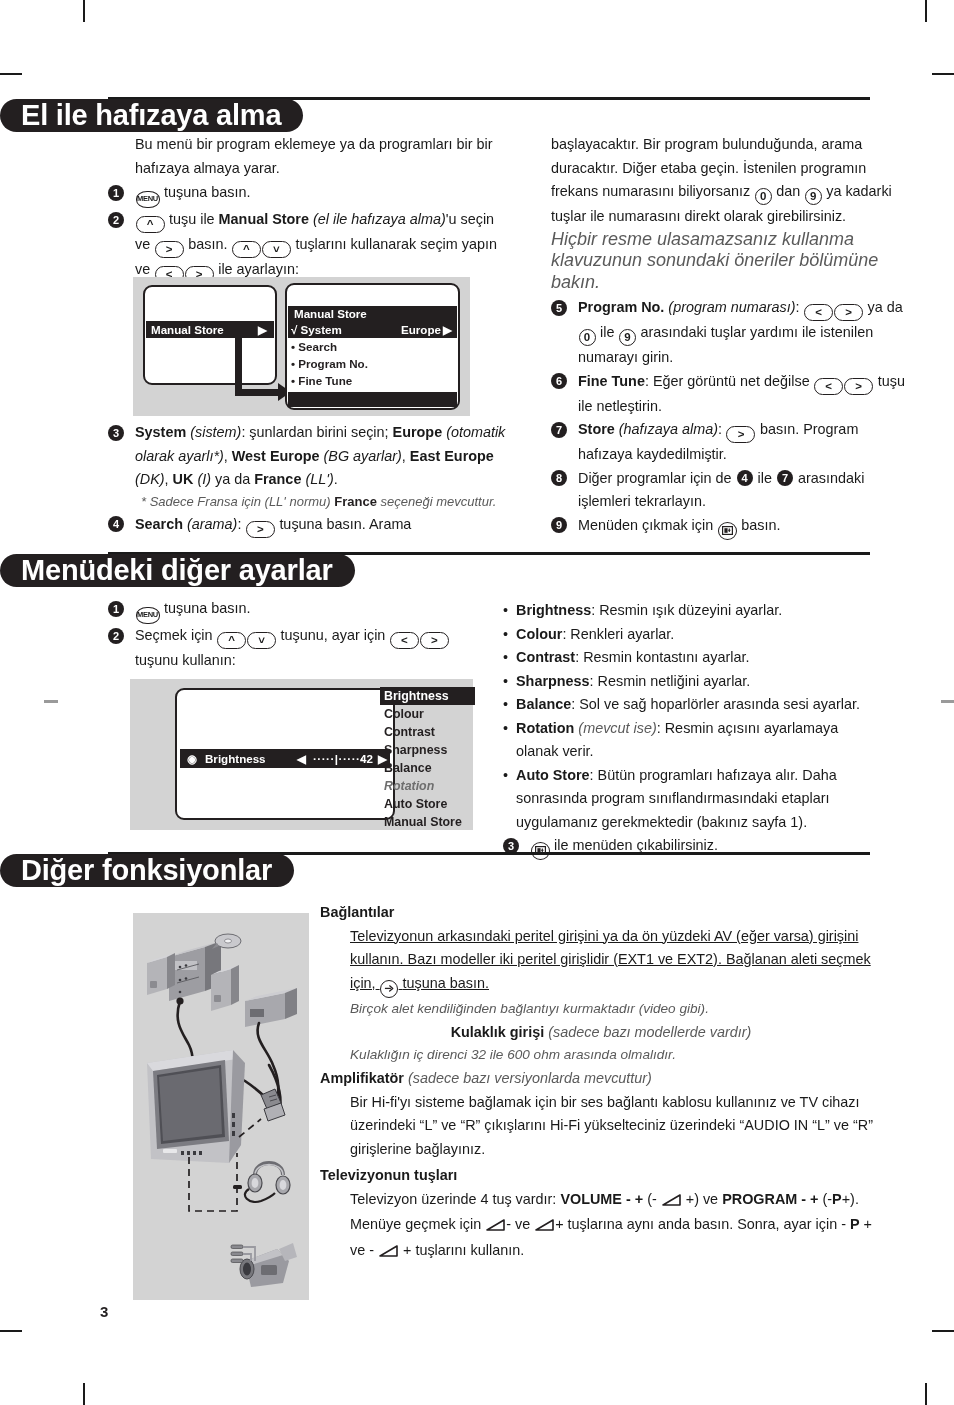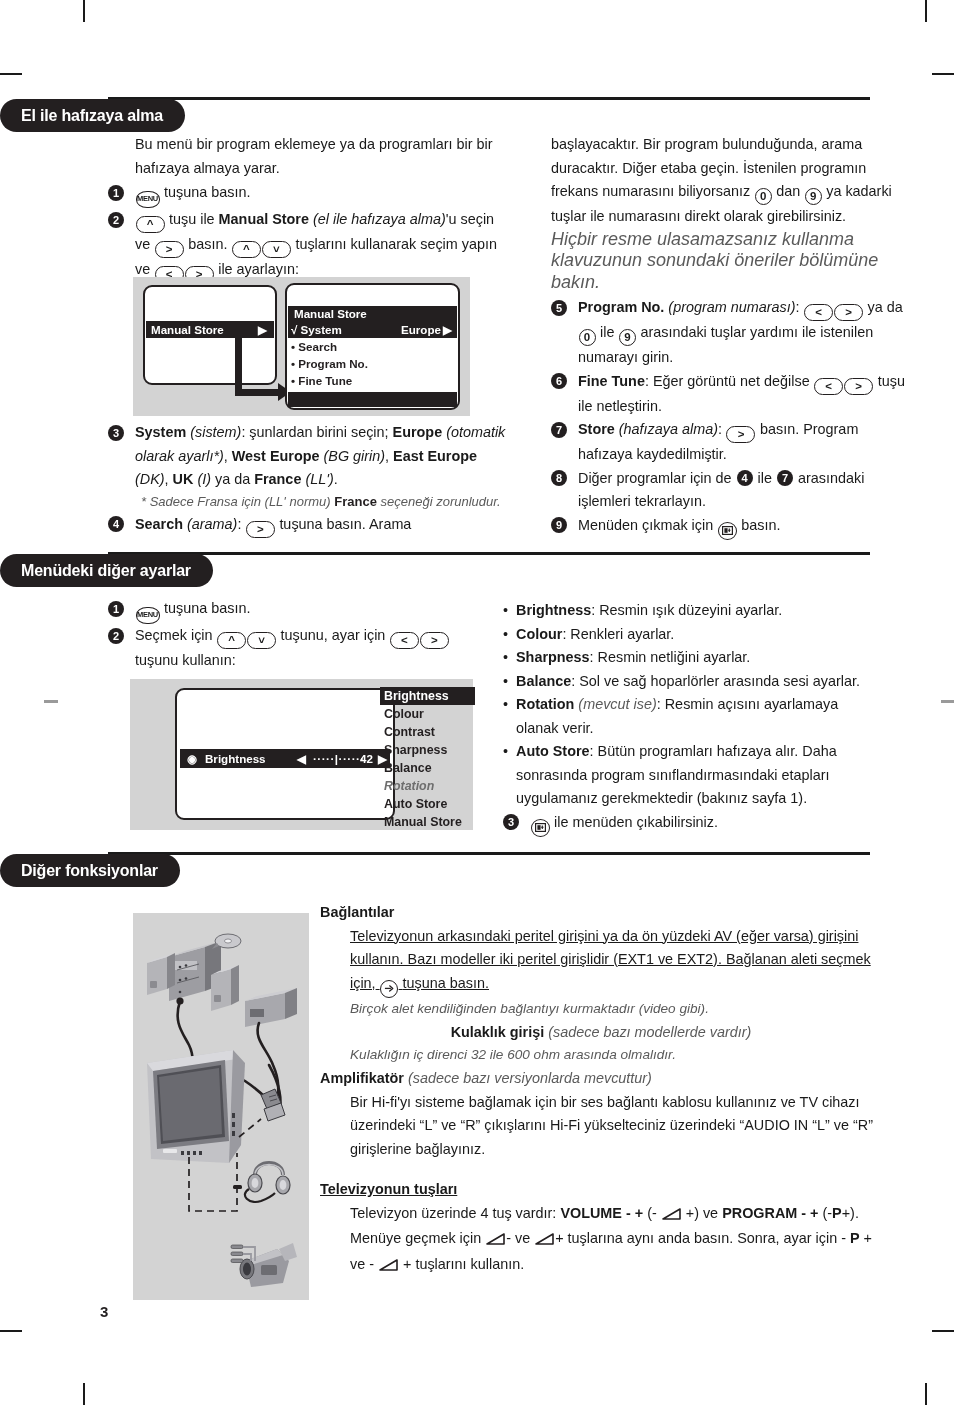--- a/index.html
+++ b/index.html
@@ -23,21 +23,21 @@
   
   .section{position:absolute;}
   .sec-head{position:relative;height:34px;}
   .sec-rule{position:absolute;left:0;top:0;height:3px;background:#1a1a1a;}
   .pill{
     position:absolute;left:0;top:2px;
     background:#231f20;color:#fff;
     border-radius:17px;
     height:33px;line-height:33px;
     padding:0 22px 0 21px;
-    font-size:16px;font-weight:bold;
+    font-size:29px;font-weight:bold;
     letter-spacing:-0.2px;
     white-space:nowrap;
   }
 
   
   .col{position:absolute;font-size:14.4px;line-height:23.5px;}
   .col p{margin:0;}
   b,strong{font-weight:bold;}
   i,em{font-style:italic;}
   .gray{color:#5a5a5a;font-style:italic;}
@@ -206,33 +206,33 @@
   </div>
 
   <div class="col" style="left:108px;top:421px;width:400px;">
     <p class="step">
       <span class="stepnum">3</span>
       <b>System</b>
       <i>(sistem)</i><span>: şunlardan birini seçin;</span>
       <b>Europe</b>
       <i>(otomatik olarak ayarlı*)</i>,
       <b>West Europe</b>
-      <i>(BG girin)</i>,
+      <i>(BG ayarlar)</i>,
       <b>East Europe</b>
       <i>(DK)</i>,
       <b>UK</b>
       <i>(I)</i>
       <span>ya da</span>
       <b>France</b>
       <i>(LL')</i>.
     </p>
     <p style="padding-left:33px;font-size:13px;line-height:21px;color:#5a5a5a;font-style:italic;margin-top:-1px;">
       <span>* Sadece Fransa için (LL' normu)</span>
       <b style="font-style:normal;color:#231f20;">France</b>
-      <span>seçeneği zorunludur.</span>
+      <span>seçeneği mevcuttur.</span>
     </p>
     <p class="step" style="margin-top:1px;">
       <span class="stepnum">4</span>
       <b>Search</b>
       <i>(arama)</i>:
       <span class="key">&gt;</span>
       <span>tuşuna basın. Arama</span>
     </p>
   </div>
 
@@ -341,20 +341,23 @@
       <div class="item">Manual Store</div>
     </div>
   </div>
 
   <div class="col" style="left:503px;top:599px;width:380px;">
     <p class="bullet">
       <b>Brightness</b><span>: Resmin ışık düzeyini ayarlar.</span>
     </p>
     <p class="bullet">
       <b>Colour</b><span>: Renkleri ayarlar.</span>
+    </p>
+    <p class="bullet">
+      <b>Contrast</b><span>: Resmin kontastını ayarlar.</span>
     </p>
     <p class="bullet">
       <b>Sharpness</b><span>: Resmin netliğini ayarlar.</span>
     </p>
     <p class="bullet">
       <b>Balance</b><span>: Sol ve sağ hoparlörler arasında sesi ayarlar.</span>
     </p>
     <p class="bullet">
       <b>Rotation</b>
       <i class="gray">(mevcut ise)</i><span>: Resmin açısını ayarlamaya olanak verir.</span>
@@ -512,21 +515,21 @@
       <i class="gray">(sadece bazı modellerde vardır)</i>
     </p>
     <p class="note" style="padding-left:30px;font-size:13.6px;line-height:22px;">Kulaklığın iç direnci 32 ile 600 ohm arasında olmalıdır.</p>
 
     <p style="margin-top:1px;">
       <b>Amplifikatör</b>
       <i class="gray">(sadece bazı versiyonlarda mevcuttur)</i>
     </p>
     <p style="padding-left:30px;">Bir Hi-fi'yı sisteme bağlamak için bir ses bağlantı kablosu kullanınız ve TV cihazı üzerindeki “L” ve “R” çıkışlarını Hi-Fi yükselteciniz üzerindeki “AUDIO IN “L” ve “R” girişlerine bağlayınız.</p>
 
-    <p style="margin-top:17px;text-decoration:underline;">
+    <p style="margin-top:3px;">
       <b>Televizyonun tuşları</b>
     </p>
     <p style="padding-left:30px;">
       <span>Televizyon üzerinde 4 tuş vardır:</span>
       <b>VOLUME - +</b>
       <span>(-</span>
       <span class="volglyph">
         <svg width="19" height="12" viewBox="0 0 19 12">
             <polygon points="1,11 18,1 18,11" fill="none" stroke="#231f20" stroke-width="1.6" stroke-linejoin="round"></polygon>
           </svg>

